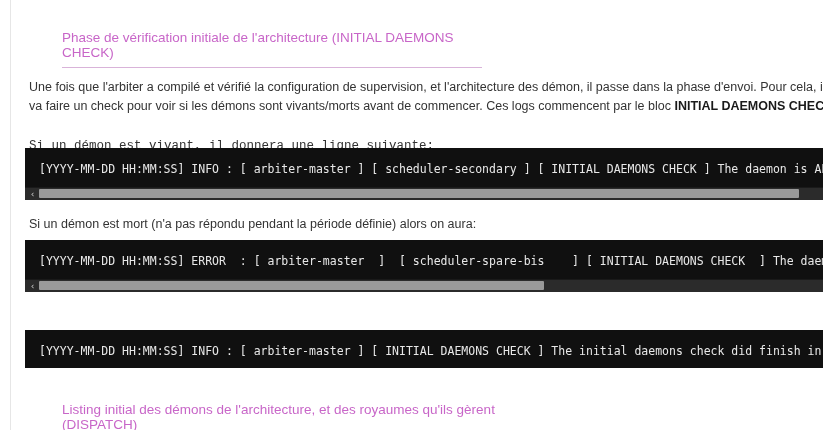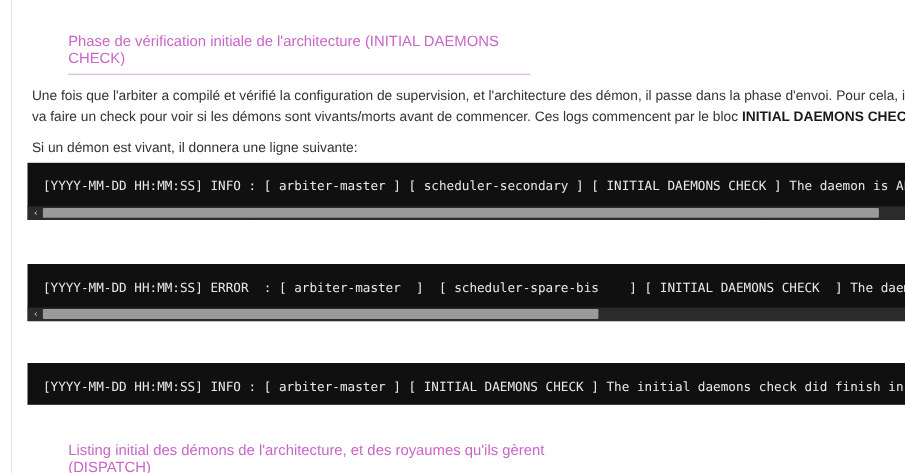--- a/index.html
+++ b/index.html
@@ -76,21 +76,22 @@
 
   .para-1 {
     position: absolute;
     left: 29px;
     top: 78px;
     width: 810px;
   }
   .para-2 {
     position: absolute;
     left: 29px;
-    top: 125px;
+    top: 137px;
+    font-family: Liberation Mono, monospace;
   }
   .para-3 {
     position: absolute;
     left: 29px;
     top: 215px;
   }
   .para-4 {
     position: absolute;
     left: 29px;
     top: 305px;
@@ -180,20 +181,23 @@
   </div>
 
   <div class="codeblock cb1">
     <div class="code-inner">[YYYY-MM-DD HH:MM:SS] INFO : [ arbiter-master ] [ scheduler-secondary ] [ INITIAL DAEMONS CHECK ] The daemon is ALIVE after initial</div>
     <div class="scrollbar">
       <div class="arrow-left">‹</div>
       <div class="thumb"></div>
     </div>
   </div>
 
+  <div class="para-3">
+    <p class="para">Si un démon est mort (n'a pas répondu pendant la période définie) alors on aura:</p>
+  </div>
 
   <div class="codeblock cb2">
     <div class="code-inner">[YYYY-MM-DD HH:MM:SS] ERROR  : [ arbiter-master  ]  [ scheduler-spare-bis    ] [ INITIAL DAEMONS CHECK  ] The daemon is set to DEAD</div>
     <div class="scrollbar">
       <div class="arrow-left">‹</div>
       <div class="thumb"></div>
     </div>
   </div>
 
 

